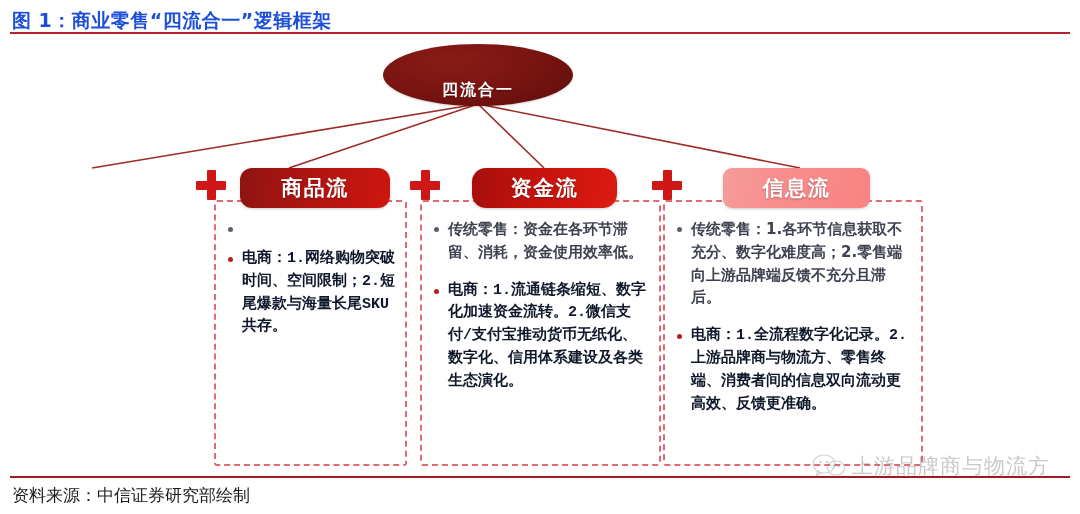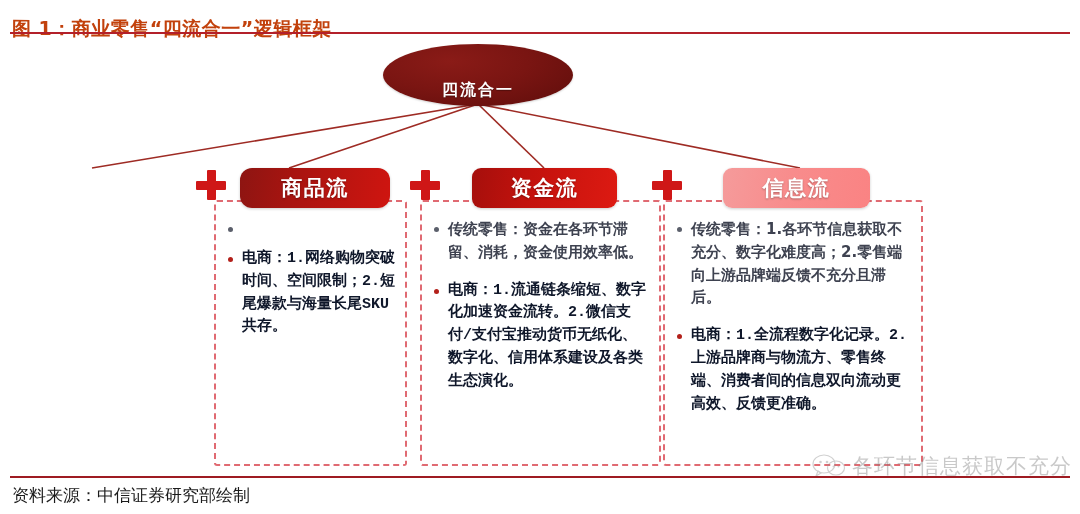--- a/index.html
+++ b/index.html
@@ -10,22 +10,22 @@
     overflow:hidden;
     position:relative;
   }
   .sheet{position:absolute;inset:0;}
 
   
   .title-bar{
     position:absolute;left:0;top:0;width:1080px;height:34px;
   }
   .title-text{
-    position:absolute;left:12px;top:16px;
-    font-size:19px;font-weight:bold;color:#c2410c;
+    position:absolute;left:12px;top:8px;
+    font-size:19px;font-weight:bold;color:#1d4ed8;
     letter-spacing:0.5px;white-space:nowrap;
   }
   .title-rule{
     position:absolute;left:10px;top:32px;width:1060px;height:2px;
     background:#b3202a;
   }
 
   
   .connectors{position:absolute;left:0;top:0;width:1080px;height:514px;pointer-events:none;}
 
@@ -74,21 +74,21 @@
     border-radius:9px;
     display:flex;align-items:center;justify-content:center;
     box-shadow:0 1px 3px rgba(0,0,0,.2);
   }
   .col-head span{
     color:#ffffff;font-size:21px;font-weight:bold;letter-spacing:1.5px;
     text-shadow:0 1px 2px rgba(0,0,0,.30);
   }
   .head-dark{ background:linear-gradient(100deg,#7d1210 0%,#8d1512 38%,#b8150f 100%); }
   .head-mid { background:linear-gradient(100deg,#8d1512 0%,#a81410 35%,#cf1510 100%);border-radius:12px; }
-  .head-red { background:linear-gradient(100deg,#a50f0c 0%,#c3120d 40%,#dd1a12 100%); }
+  .head-red { background:linear-gradient(100deg,#a50f0c 0%,#c3120d 40%,#dd1a12 100%);border-radius:14px; }
   .head-pink{ background:linear-gradient(100deg,#f59b9b 0%,#f88c8c 45%,#fa8383 100%); }
 
   .c1 .col-head{left:24px;width:136px;}
   .c2 .col-head{left:24px;width:150px;}
   .c3 .col-head{left:50px;width:145px;}
   .c4 .col-head{left:58px;width:147px;}
 
   
   .bullets{
     position:absolute;left:0;top:0;width:100%;height:100%;
@@ -210,19 +210,19 @@
   <div class="watermark">
     <svg class="wm-icon" width="34" height="26" viewBox="0 0 34 26">
       <ellipse cx="12" cy="11" rx="11" ry="9" fill="none" stroke="#8b8b8b" stroke-width="1.2"></ellipse>
       <path d="M6 18 L4 23 L9 20 Z" fill="none" stroke="#8b8b8b" stroke-width="1.2"></path>
       <circle cx="8.5" cy="9" r="1.3" fill="#8b8b8b"></circle>
       <circle cx="15" cy="9" r="1.3" fill="#8b8b8b"></circle>
       <ellipse cx="24" cy="15" rx="8.5" ry="7" fill="none" stroke="#8b8b8b" stroke-width="1.2"></ellipse>
       <circle cx="21.5" cy="13.5" r="1" fill="#8b8b8b"></circle>
       <circle cx="26.5" cy="13.5" r="1" fill="#8b8b8b"></circle>
     </svg>
-    <span class="wm-label">各环节信息获取不充分</span>
+    <span class="wm-label">上游品牌商与物流方</span>
   </div>
 
   <div class="foot-rule"></div>
   <div class="foot-text">资料来源：中信证券研究部绘制</div>
 
 </div>
 
 </body></html>

